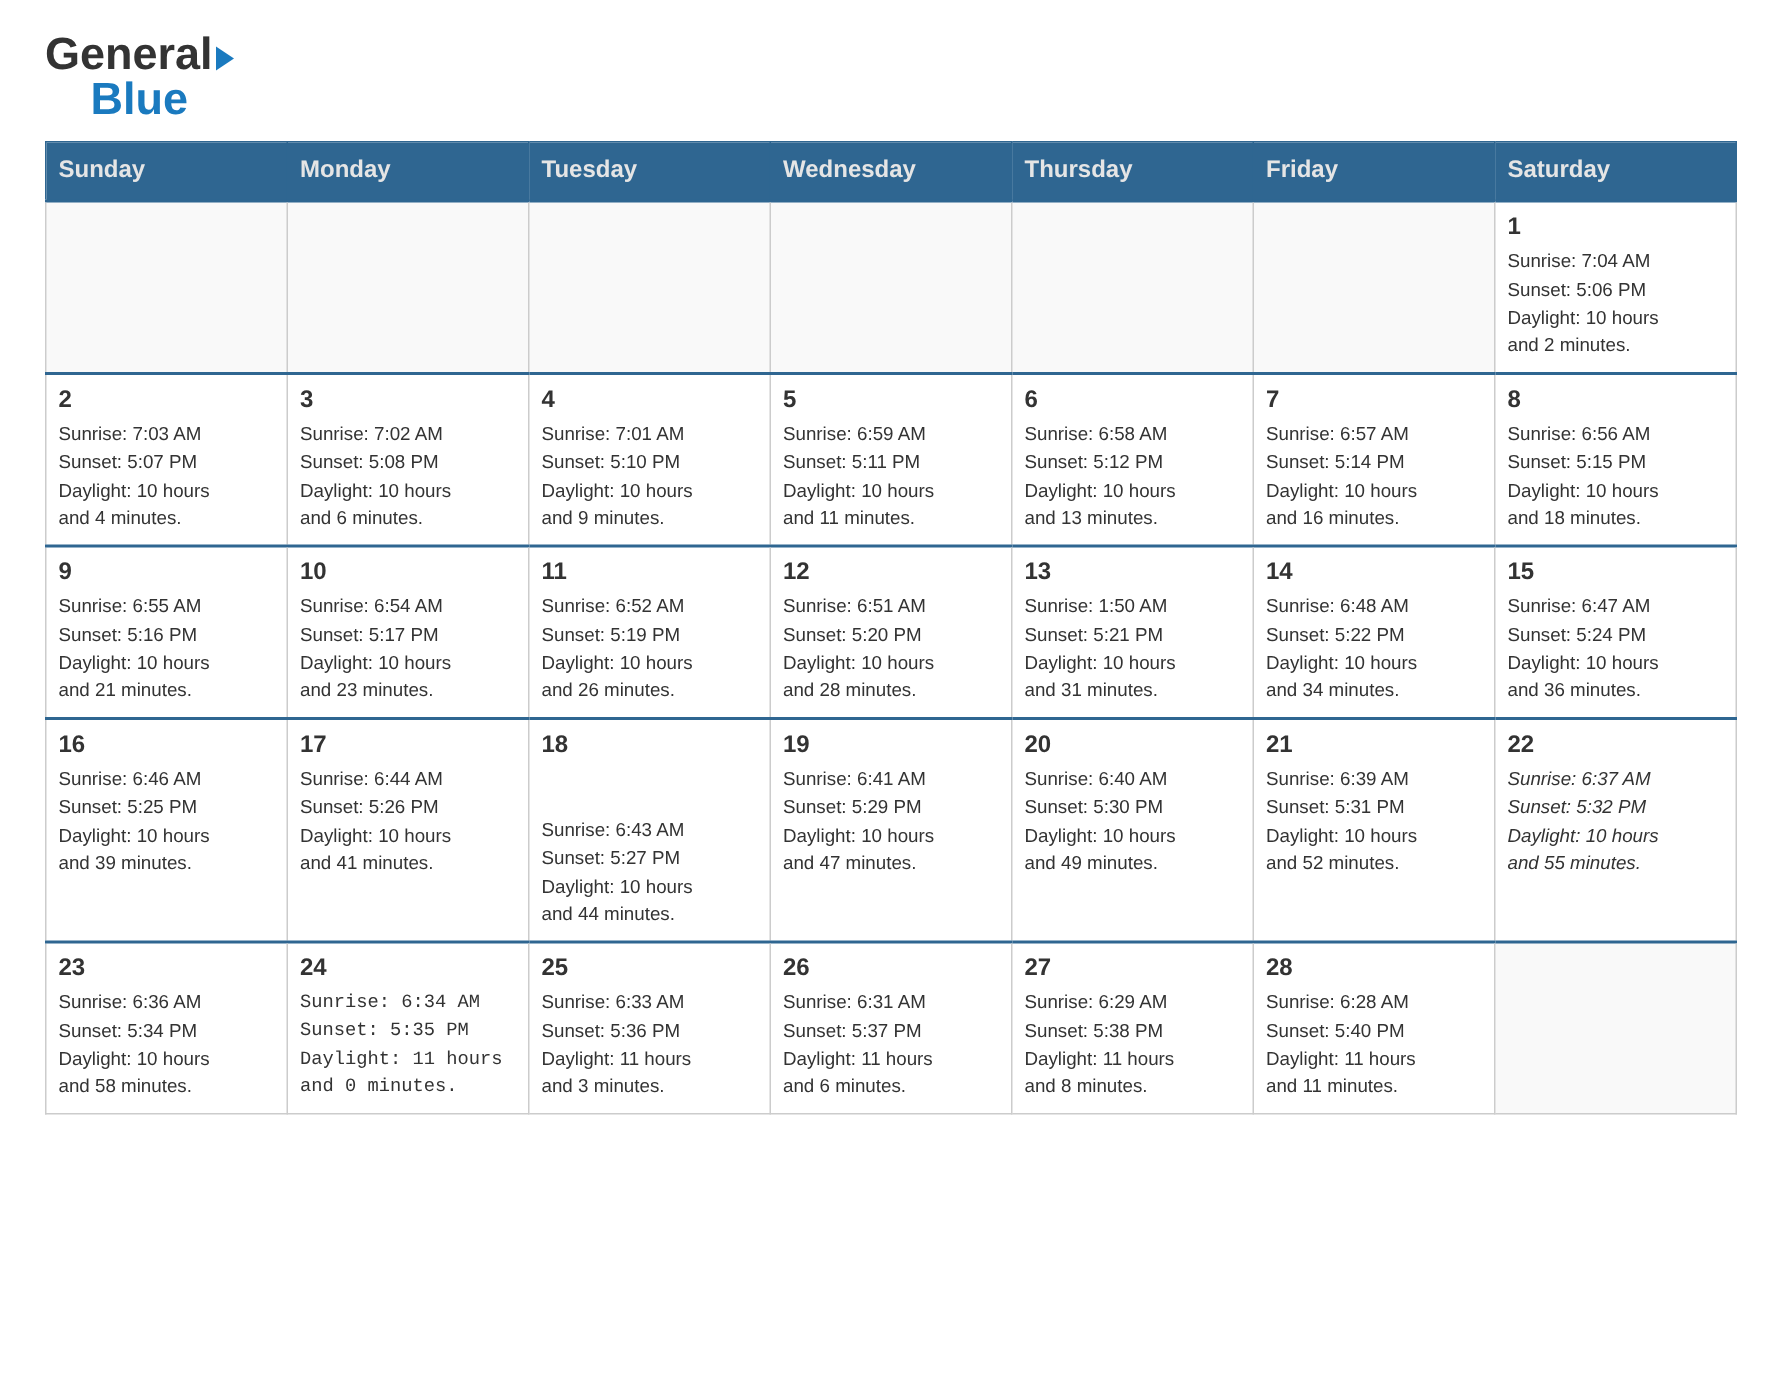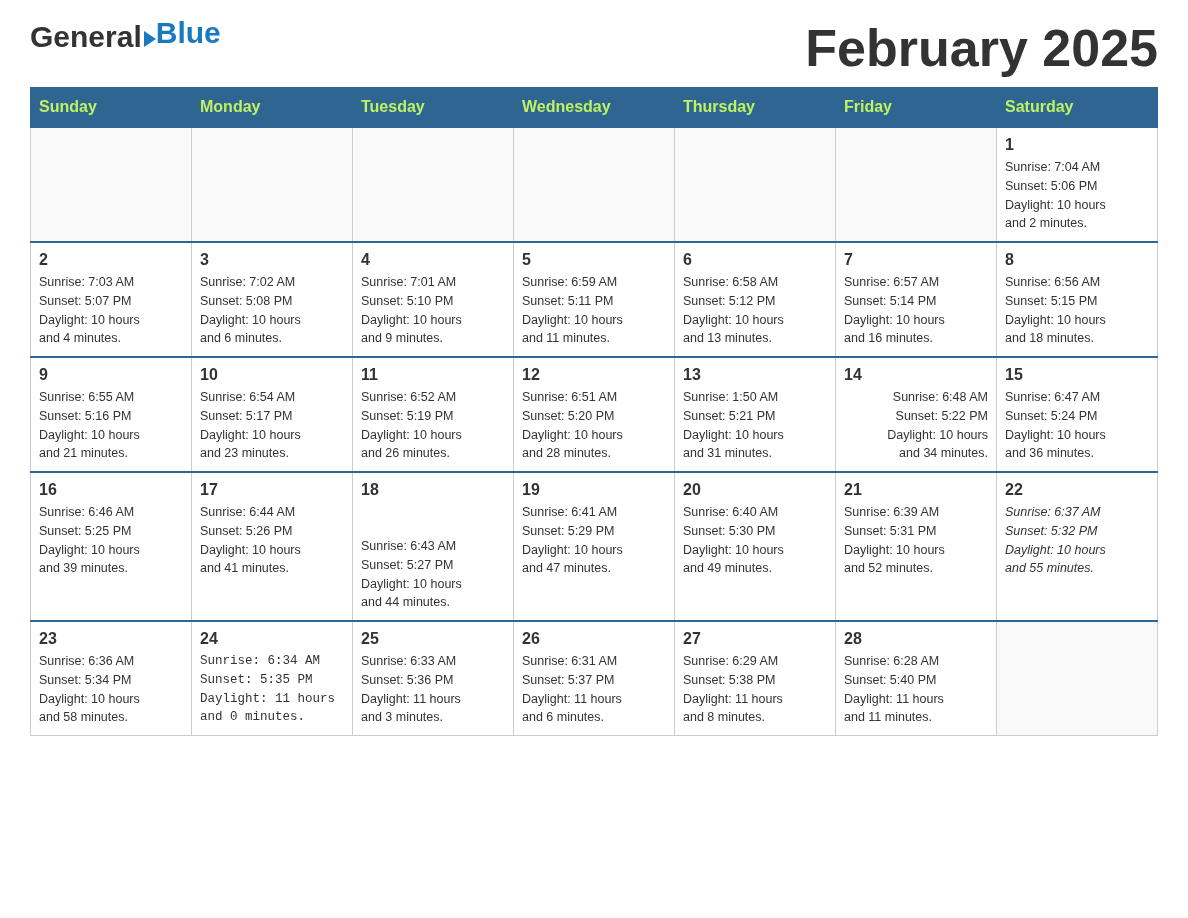--- a/index.html
+++ b/index.html
@@ -11,22 +11,22 @@
       min-height: 918px;
     }
     .header {
       display: flex;
       justify-content: space-between;
       align-items: flex-start;
       margin-bottom: 10px;
     }
     .logo {
       display: flex;
-      flex-direction: row;
-      align-items: flex-start;
+      flex-direction: column;
+      align-items: center;
     }
     .title-block {
       text-align: right;
     }
     .month-title {
       font-size: 52px;
       font-weight: bold;
       color: #333;
       line-height: 1.1;
     }
@@ -35,21 +35,21 @@
       color: #555;
       margin-top: 4px;
     }
     .calendar {
       width: 100%;
       border-collapse: collapse;
       margin-top: 10px;
     }
     .calendar th {
       background-color: #2f6691;
-      color: #bef264;
+      color: #e5e5e5;
       padding: 10px 8px;
       font-size: 16px;
       font-weight: bold;
       text-align: left;
       border: 1px solid #2f6691;
     }
     .calendar td {
       vertical-align: top;
       padding: 8px;
       border: 1px solid #ccc;
@@ -82,21 +82,20 @@
 <div class="header">
   <div class="logo">
     <div style="display:flex; align-items:center;">
       <span style="font-size:30px; font-weight:bold; color:#333; font-family:Arial;">General</span>
 
       <span style="display:inline-block; margin-left:2px; width:0; height:0; border-left:12px solid #1a7abf; border-top:8px solid transparent; border-bottom:8px solid transparent; position:relative; top:2px;"></span>
     </div>
     <span style="font-size:30px; font-weight:bold; color:#1a7abf; font-family:Arial; margin-top:-4px;">Blue</span>
   </div>
   <div class="title-block">
-    <div class="month-title">February 2025</div>
   </div>
 </div>
 
 <table class="calendar">
   <thead>
     <tr>
       <th>Sunday</th>
       <th>Monday</th>
       <th>Tuesday</th>
       <th>Wednesday</th>
@@ -203,21 +202,21 @@
         </td>
         <td>
           <span class="day-num">13</span>
           <div class="day-info" style="white-space: pre-line;">Sunrise: 1:50 AM
 Sunset: 5:21 PM
 Daylight: 10 hours
 and 31 minutes.</div>
         </td>
         <td>
           <span class="day-num">14</span>
-          <div class="day-info" style="white-space: pre-line; text-align: right;">Sunrise: 6:48 AM
+          <div class="day-info" style="white-space: pre-line;">Sunrise: 6:48 AM
 Sunset: 5:22 PM
 Daylight: 10 hours
 and 34 minutes.</div>
         </td>
         <td>
           <span class="day-num">15</span>
           <div class="day-info" style="white-space: pre-line;">Sunrise: 6:47 AM
 Sunset: 5:24 PM
 Daylight: 10 hours
 and 36 minutes.</div>

